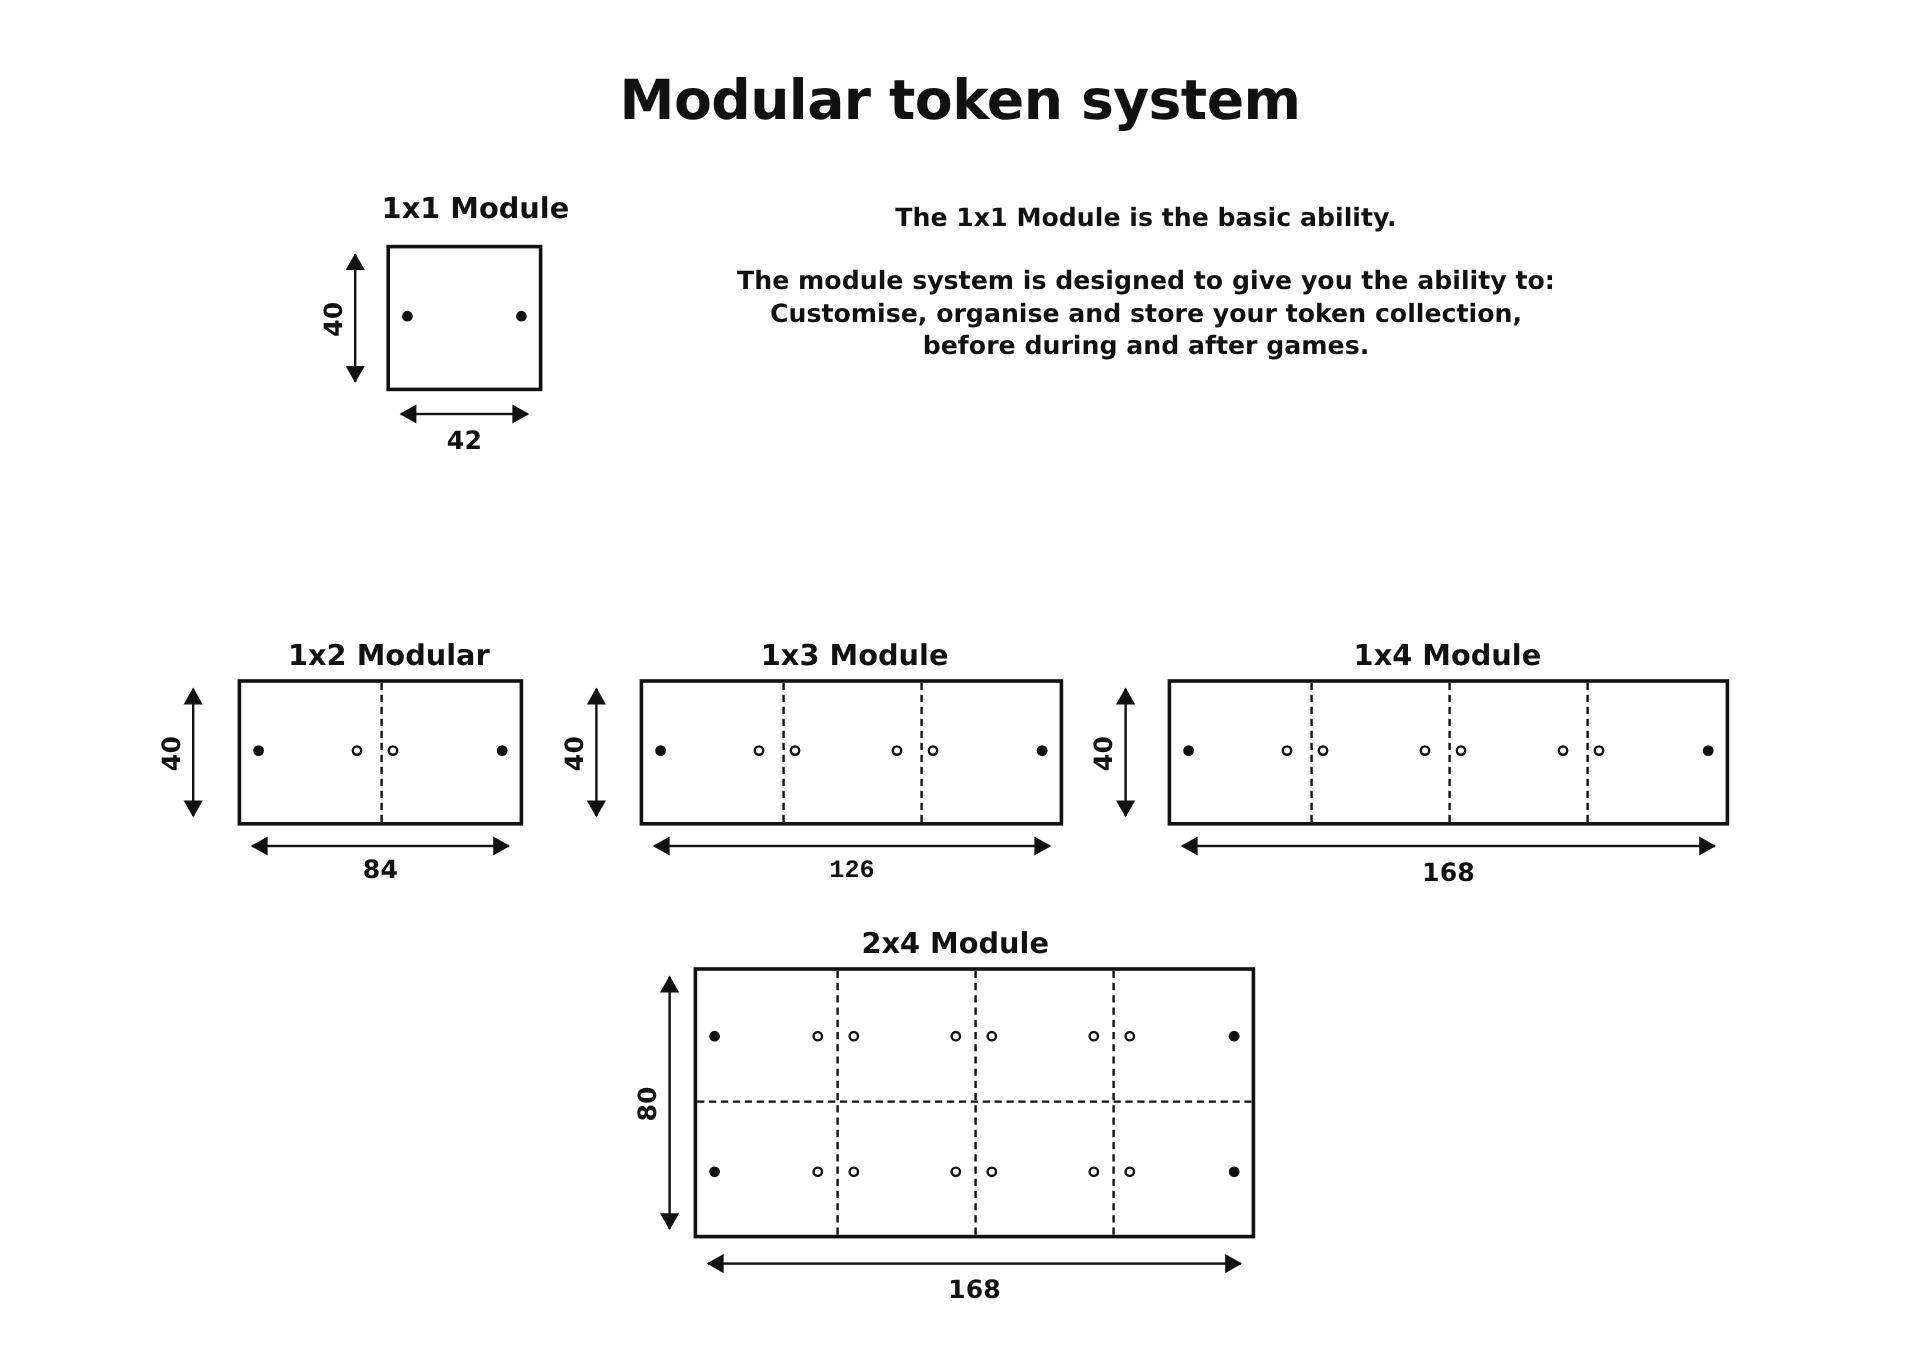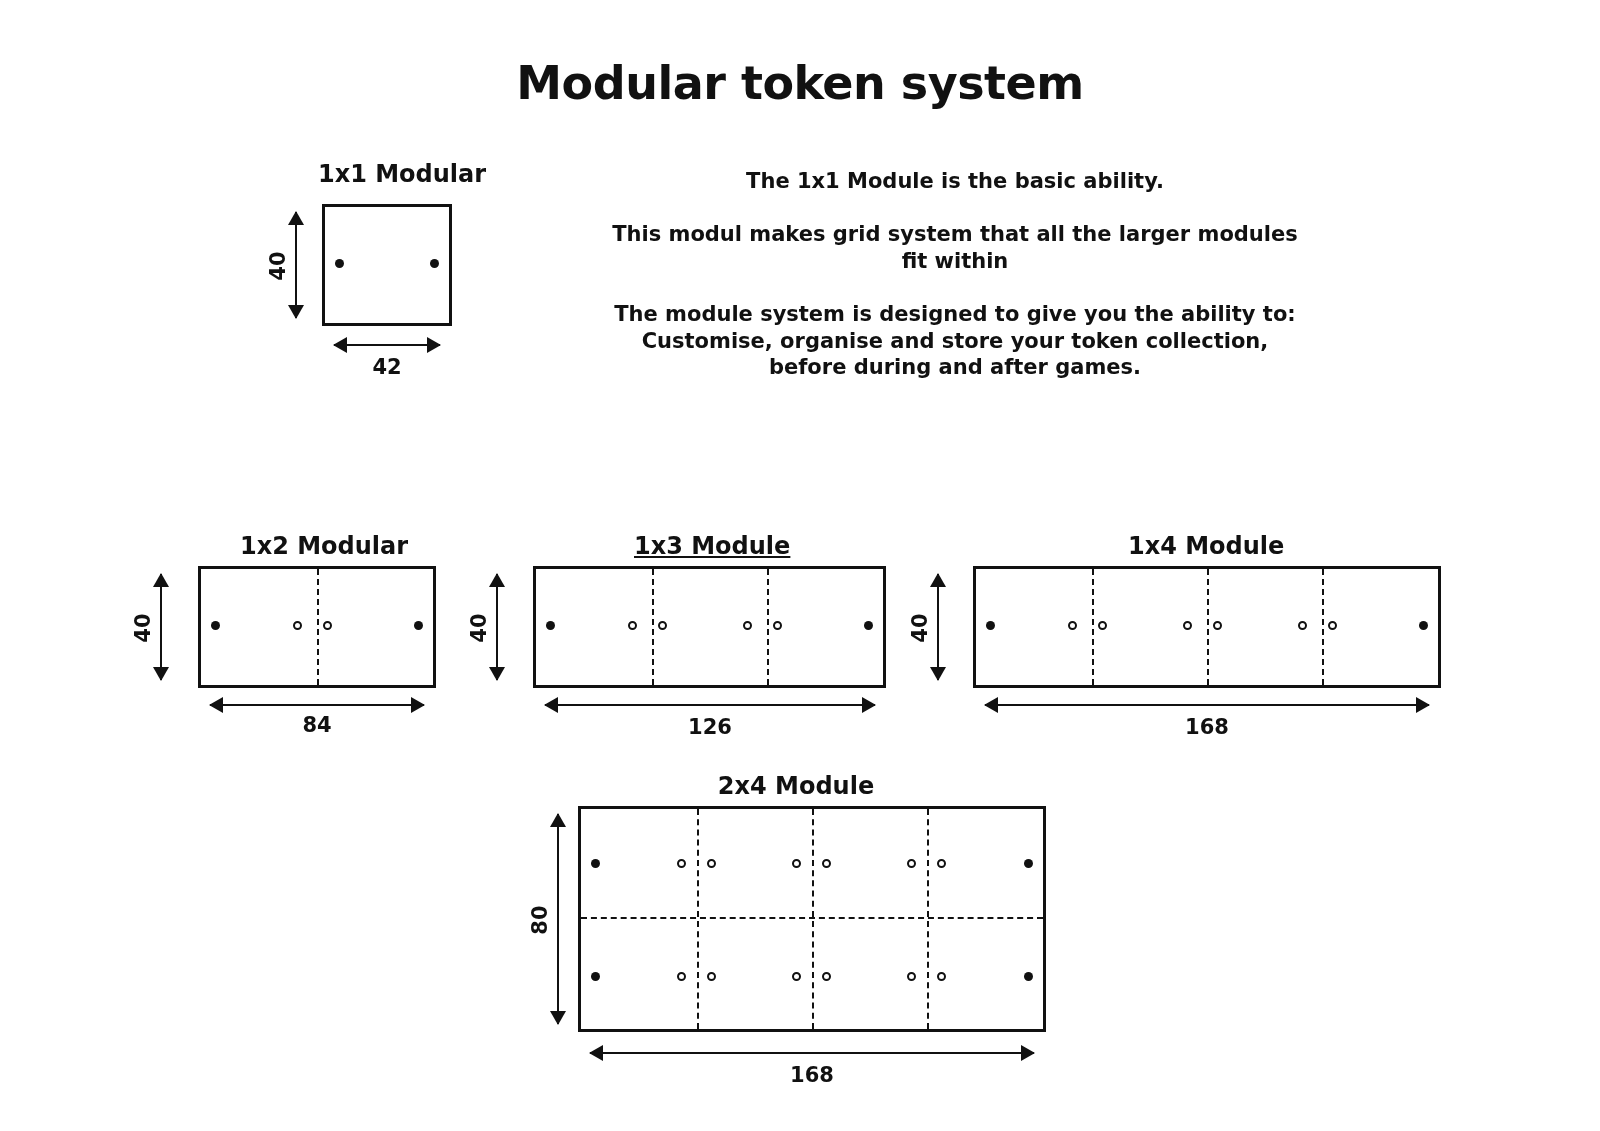--- a/index.html
+++ b/index.html
@@ -150,25 +150,24 @@
 </style>
 </head>
 <body>
 
 <div class="page">
 
   <div id="page-title">Modular token system</div>
 
   <div id="description">
     <p>The 1x1 Module is the basic ability.</p>
-    <p>This modul makes grid system that all the larger modules fit within</p>
     <p>The module system is designed to give you the ability to: Customise, organise and store your token collection, before during and after games.</p>
   </div>
 
-  <div class="module-title" style="left:318px; top:160px; width:142px;">1x1 Modular</div>
+  <div class="module-title" style="left:318px; top:160px; width:142px;">1x1 Module</div>
 
   <div class="plate" style="left:322px; top:204px; width:130px; height:122px;">
     <div class="dot-filled" style="left:10px; top:52px;"></div>
     <div class="dot-filled" style="right:10px; top:52px;"></div>
   </div>
 
   <div class="dim-v" style="left:295px; top:212px; height:106px;"></div>
   <div class="dim-label-v" style="left:248px; top:254px; width:60px; text-align:center;">40</div>
 
   <div class="dim-h" style="left:334px; top:344px; width:106px;"></div>
@@ -183,38 +182,38 @@
     <div class="dot-hollow" style="left:122px; top:52px;"></div>
     <div class="dot-filled" style="right:10px; top:52px;"></div>
   </div>
 
   <div class="dim-v" style="left:160px; top:574px; height:106px;"></div>
   <div class="dim-label-v" style="left:113px; top:616px; width:60px; text-align:center;">40</div>
 
   <div class="dim-h" style="left:210px; top:704px; width:214px;"></div>
   <div class="dim-label-h" style="left:267px; top:713px; width:100px;">84</div>
 
-  <div class="module-title" style="left:634px; top:532px; width:152px;text-decoration:underline;">1x3 Module</div>
+  <div class="module-title" style="left:634px; top:532px; width:152px;">1x3 Module</div>
 
   <div class="plate" style="left:533px; top:566px; width:353px; height:122px;">
     <div class="divider-v" style="left:116px; top:0; height:116px;"></div>
     <div class="divider-v" style="left:231px; top:0; height:116px;"></div>
     <div class="dot-filled" style="left:10px; top:52px;"></div>
     <div class="dot-hollow" style="left:92px; top:52px;"></div>
     <div class="dot-hollow" style="left:122px; top:52px;"></div>
     <div class="dot-hollow" style="left:207px; top:52px;"></div>
     <div class="dot-hollow" style="left:237px; top:52px;"></div>
     <div class="dot-filled" style="right:10px; top:52px;"></div>
   </div>
 
   <div class="dim-v" style="left:496px; top:574px; height:106px;"></div>
   <div class="dim-label-v" style="left:449px; top:616px; width:60px; text-align:center;">40</div>
 
   <div class="dim-h" style="left:545px; top:704px; width:330px;"></div>
-  <div class="dim-label-h" style="left:660px; top:715px; width:100px;">126</div>
+  <div class="dim-label-h" style="left:660px; top:715px; width:100px;font-family:Liberation Mono, monospace;">126</div>
 
   <div class="module-title" style="left:1128px; top:532px; width:152px;">1x4 Module</div>
 
   <div class="plate" style="left:973px; top:566px; width:468px; height:122px;">
     <div class="divider-v" style="left:116px; top:0; height:116px;"></div>
     <div class="divider-v" style="left:231px; top:0; height:116px;"></div>
     <div class="divider-v" style="left:346px; top:0; height:116px;"></div>
     <div class="dot-filled" style="left:10px; top:52px;"></div>
     <div class="dot-hollow" style="left:92px; top:52px;"></div>
     <div class="dot-hollow" style="left:122px; top:52px;"></div>

